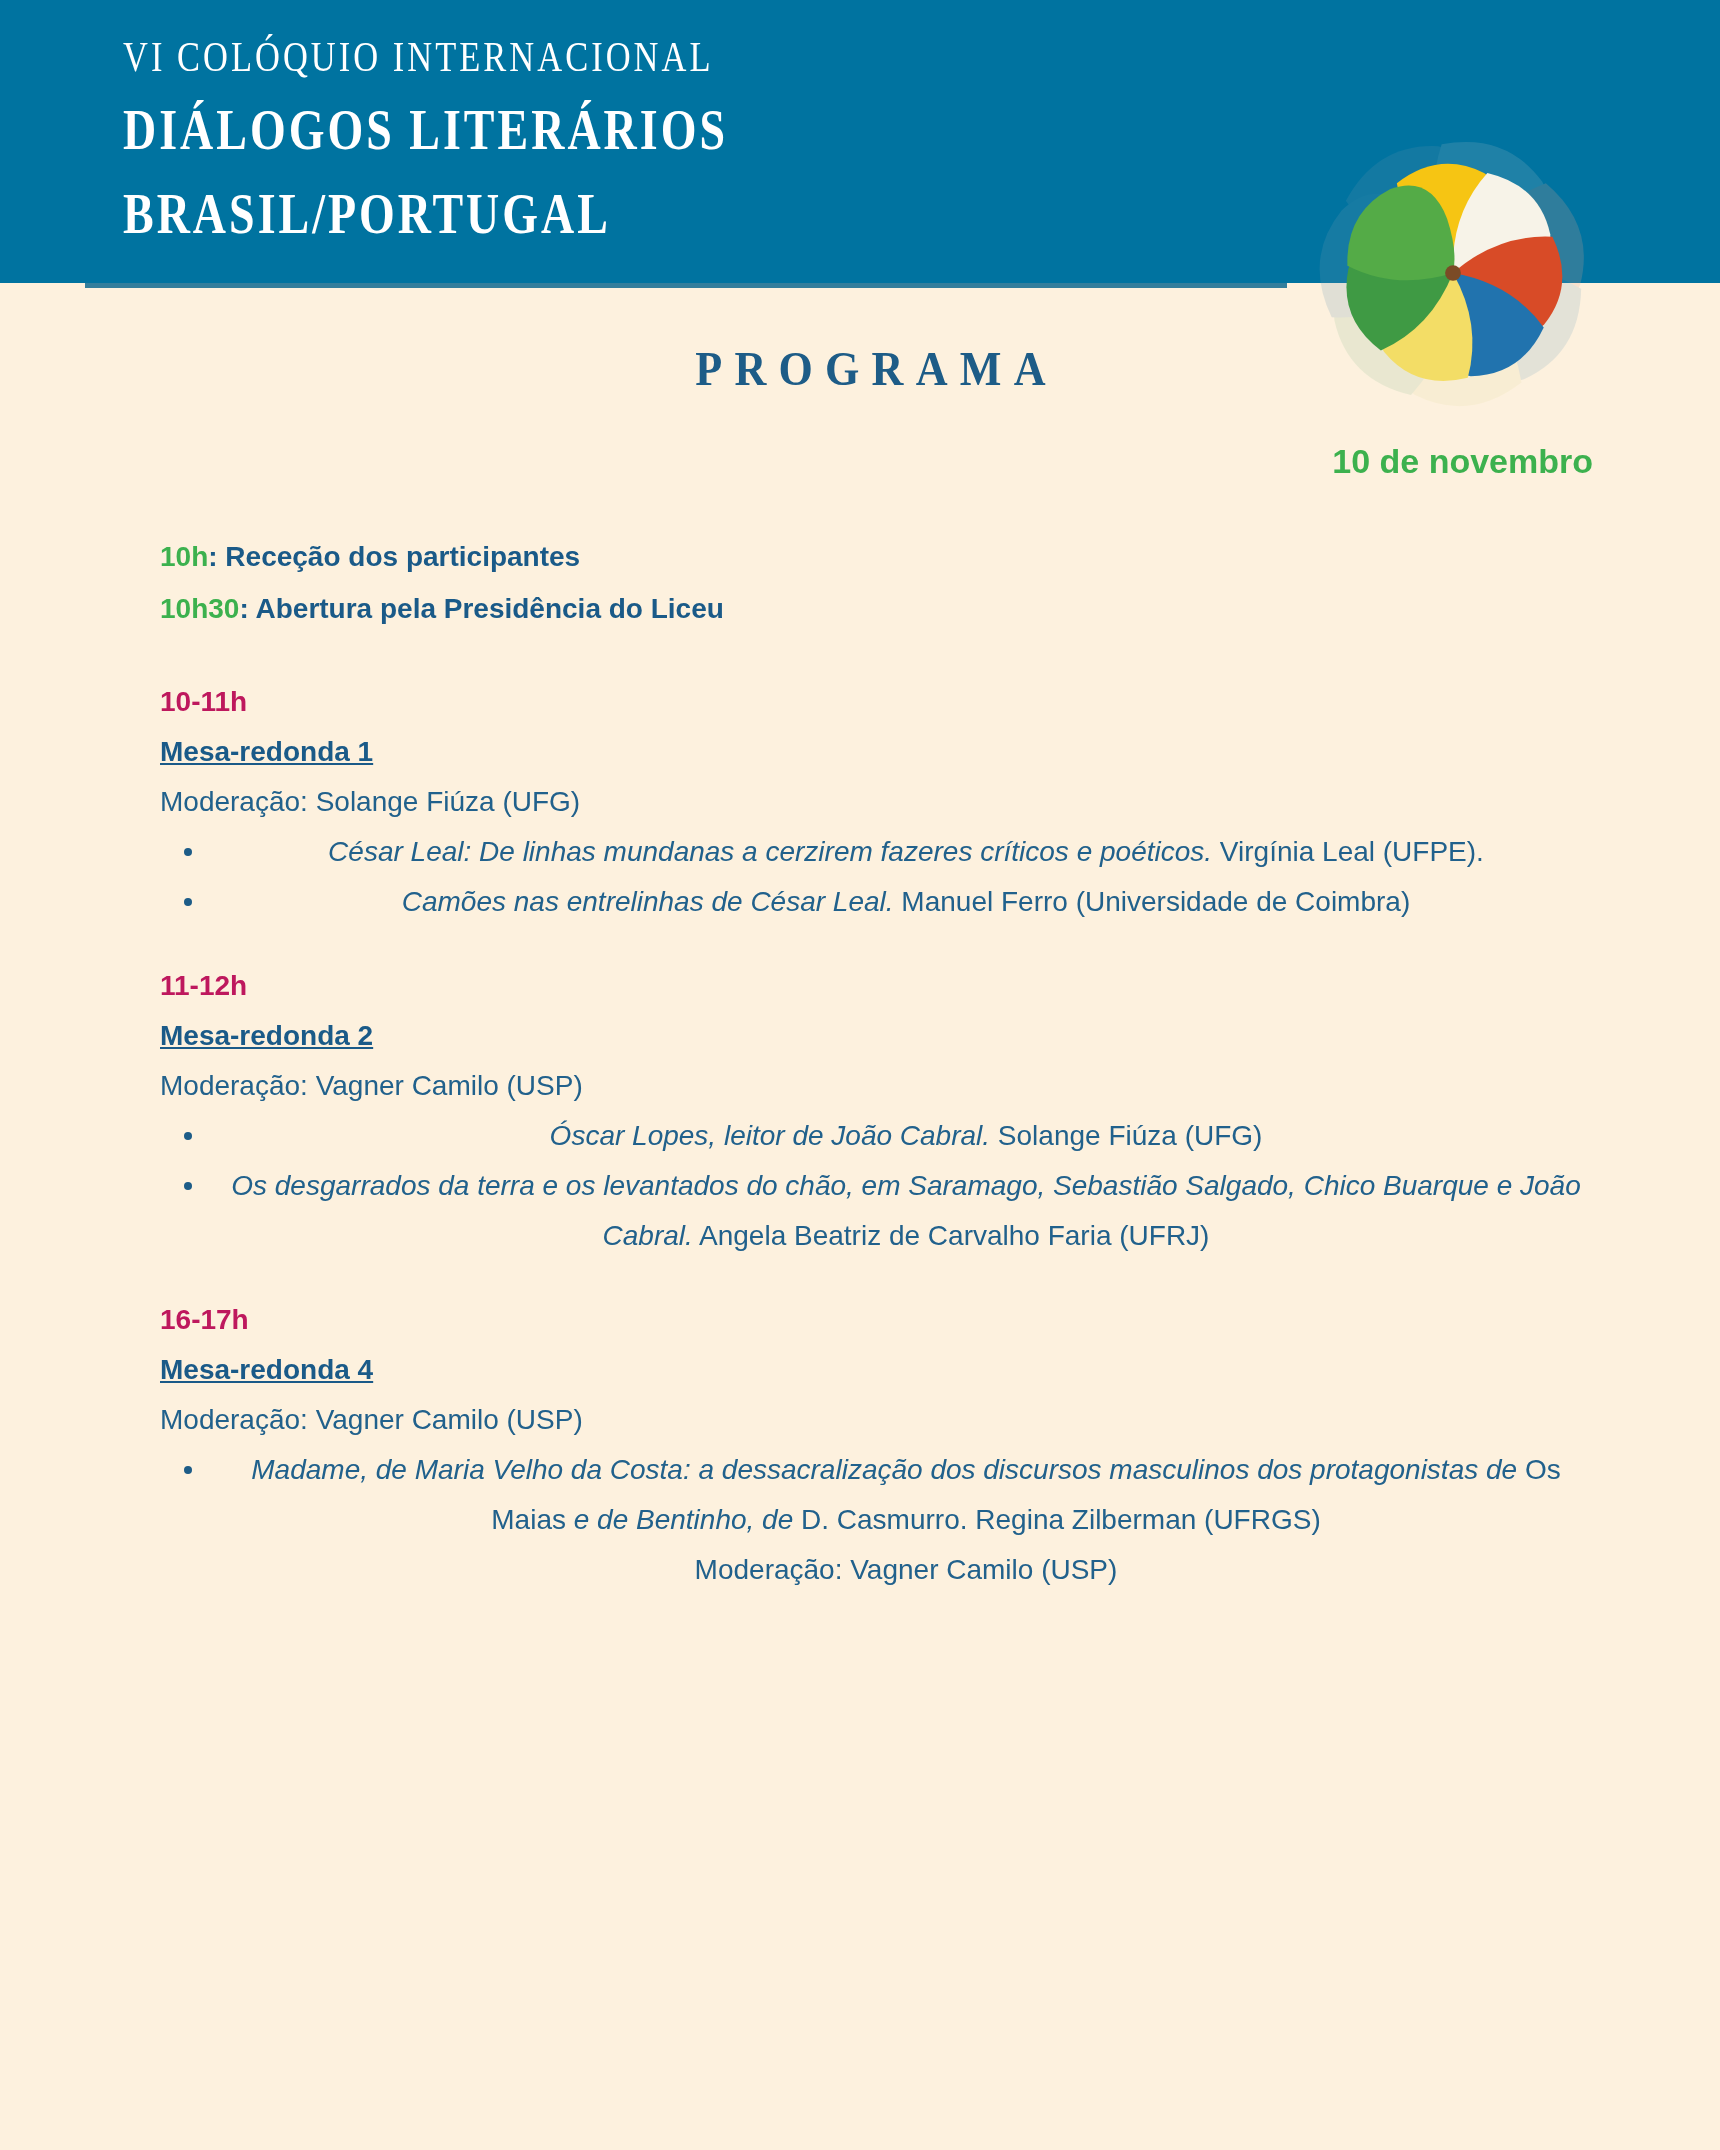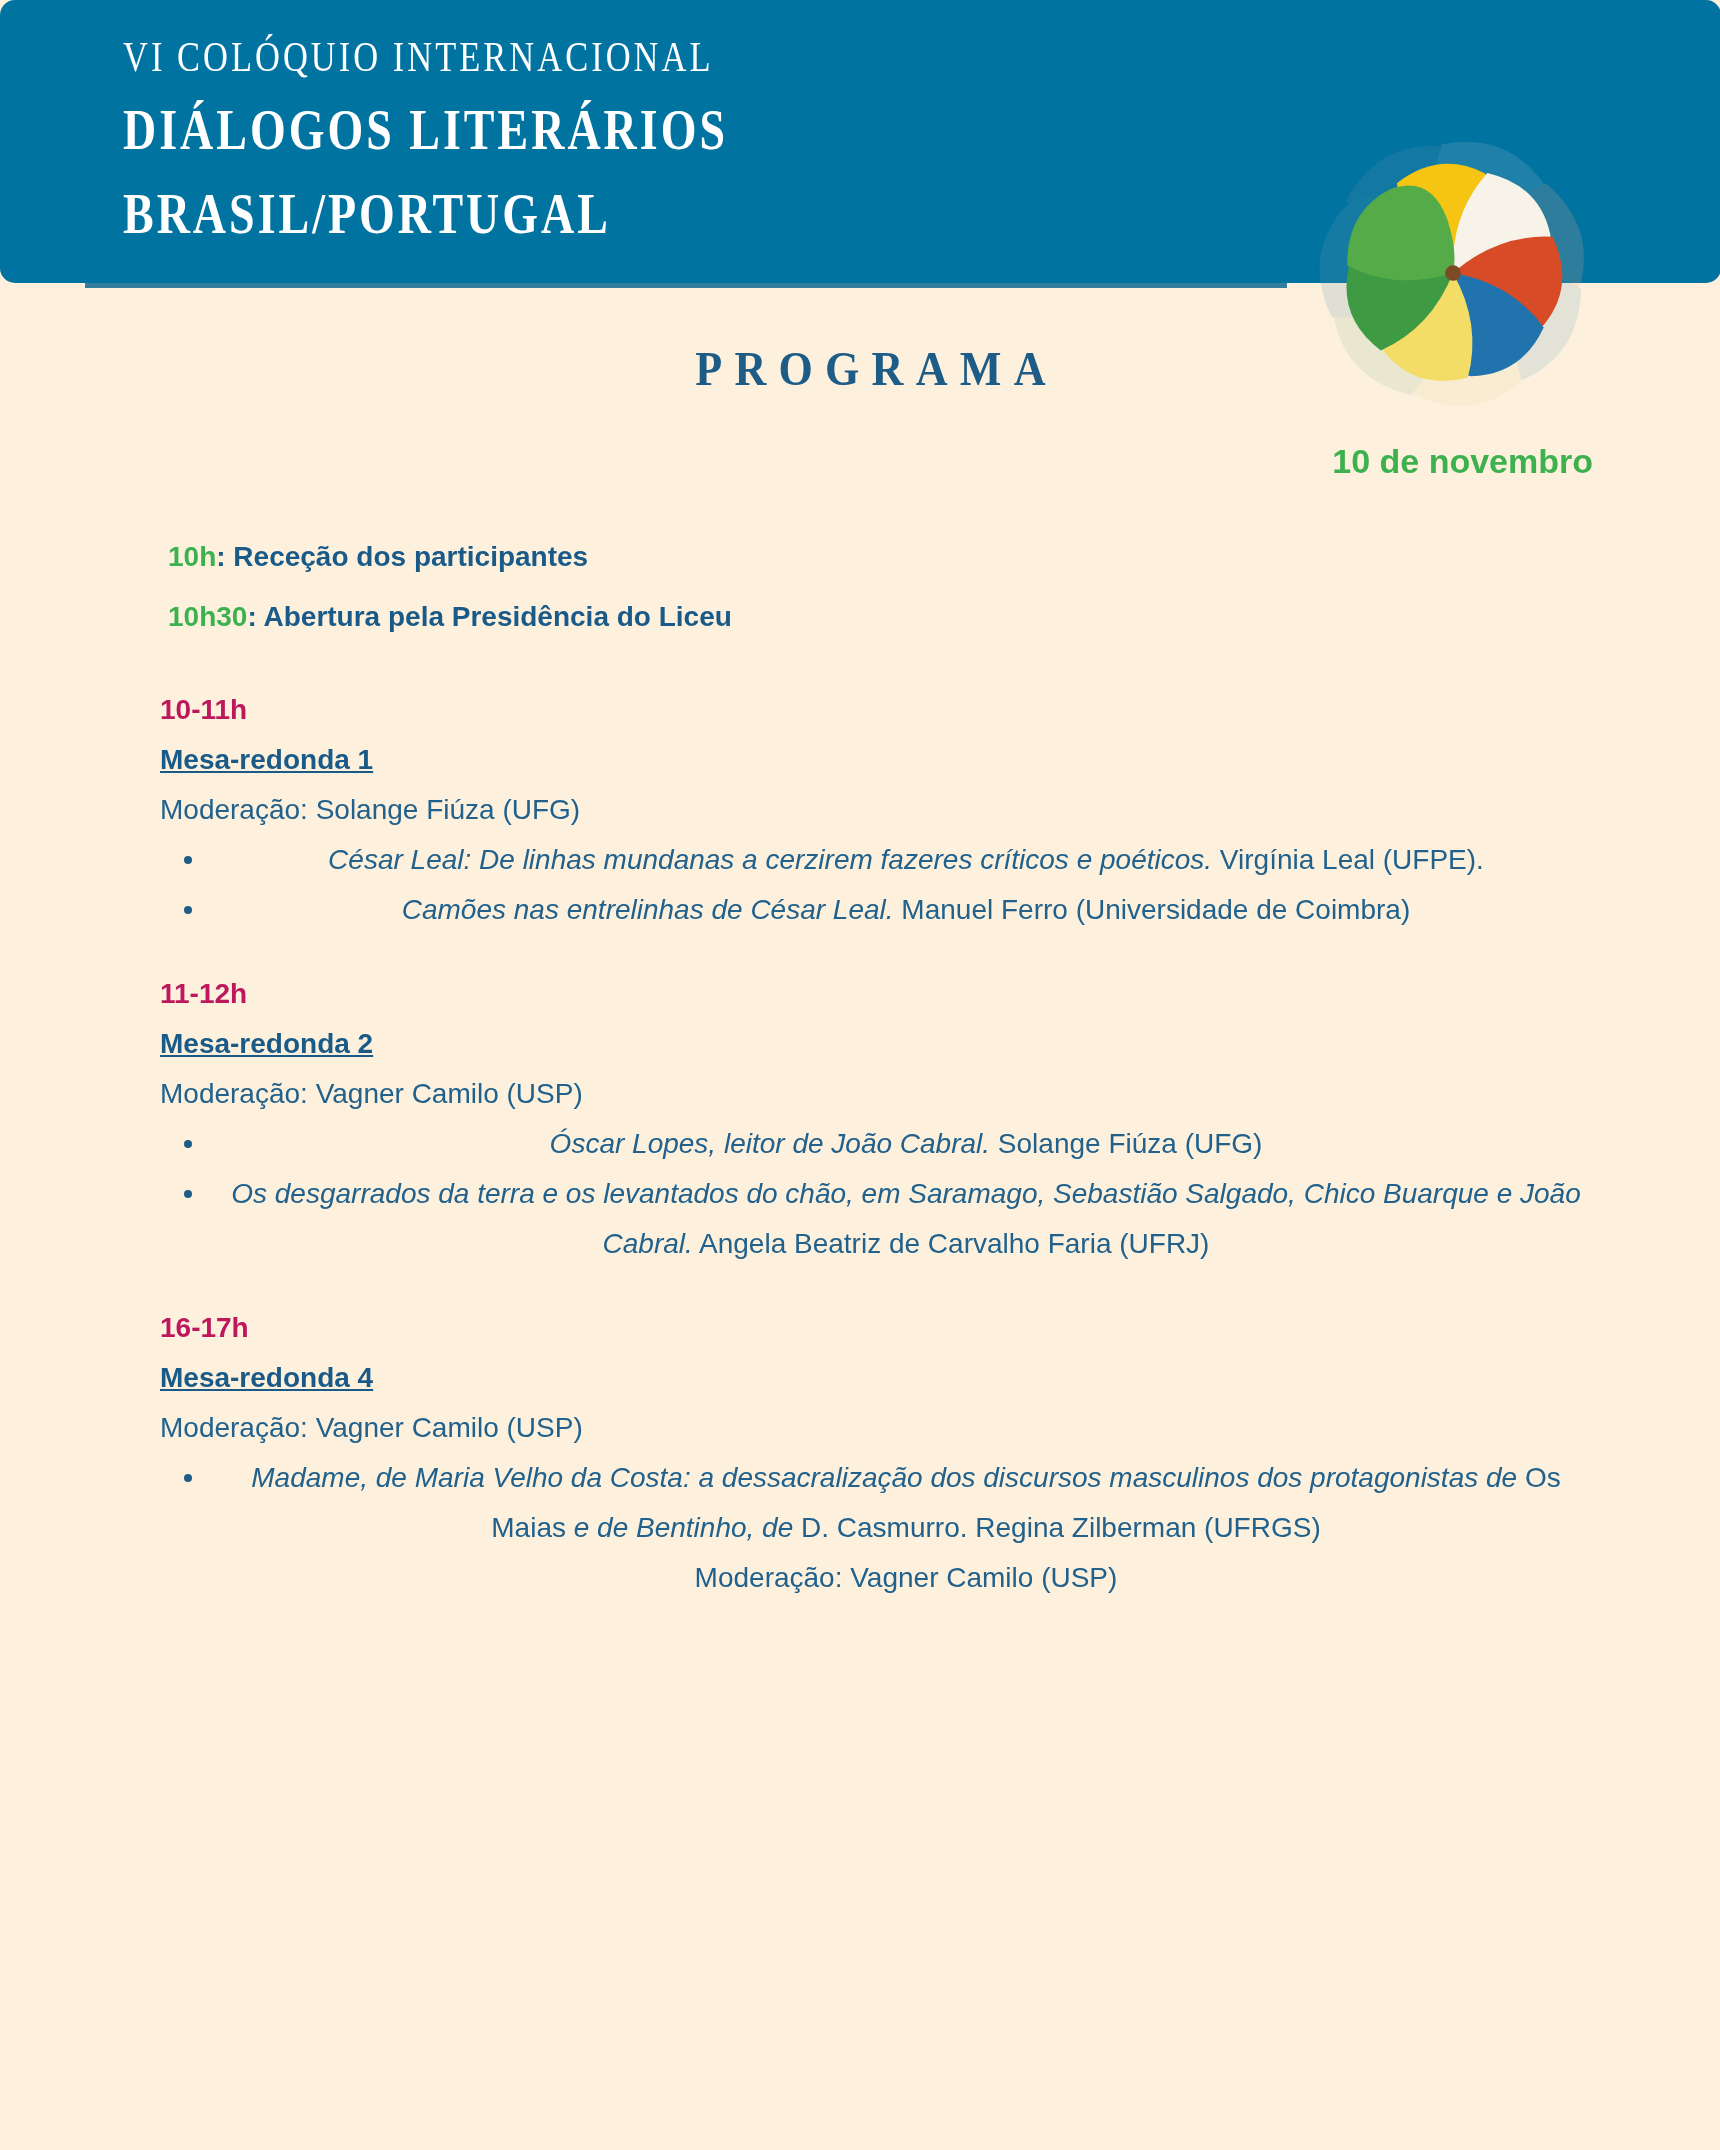--- a/index.html
+++ b/index.html
@@ -7,21 +7,20 @@
     width:1721px;height:2151px;position:relative;overflow:hidden;
     background:#fdf1de;
     font-family:"Liberation Sans","DejaVu Sans",sans-serif;
     color:#21618c;
   }
   
   .banner{
     position:absolute;top:0;left:0;width:1721px;height:283px;
     background:#0073a0;box-sizing:border-box;
     padding:33px 0 0 123px;
-    border-radius:15px;
   }
   .banner::after{ 
     content:"";position:absolute;left:85px;bottom:-5.2px;width:1202px;height:5.2px;
     background:rgba(0,98,139,.8);
   }
   .banner-line{
     color:#ffffff;white-space:nowrap;
     font-family:"Liberation Serif","DejaVu Serif",serif;
     transform:scaleX(.82);transform-origin:0 50%;
   }
@@ -39,21 +38,21 @@
     color:#1d5c87;font-family:"Liberation Serif","DejaVu Serif",serif;
     font-size:49px;font-weight:700;letter-spacing:13.6px;
     transform:scaleX(.9);
   }
   h2.day{
     text-align:right;color:#3cb14e;
     font-size:34px;font-weight:700;margin:45px 0 0;
   }
   h2.day.day2{margin-top:97px;}
   .sched{margin-top:50px;font-size:28px;line-height:52px;}
-  .sched p{margin:8px;}
+  .sched p{margin:0;}
   .justify{text-align:justify;text-justify:inter-word;}
   .t-green{color:#3cb14e;font-weight:700;}
   .t-bold{color:#1a5a88;font-weight:700;}
   .t-it{font-style:italic;}
   
   .session{margin-top:42px;font-size:28px;line-height:50px;}
   .session + .session{margin-top:34px;}
   .s-time{color:#be185d;font-weight:700;}
   .s-title{color:#1a5a88;font-weight:700;text-decoration:underline;}
   .bullets{list-style:none;margin:0;padding:0;}

